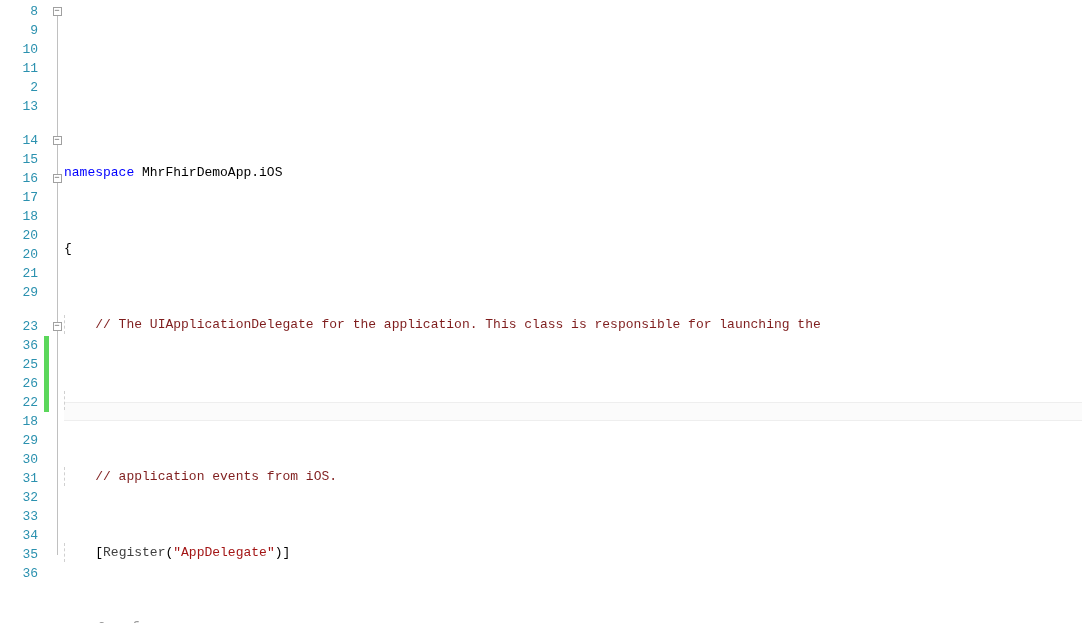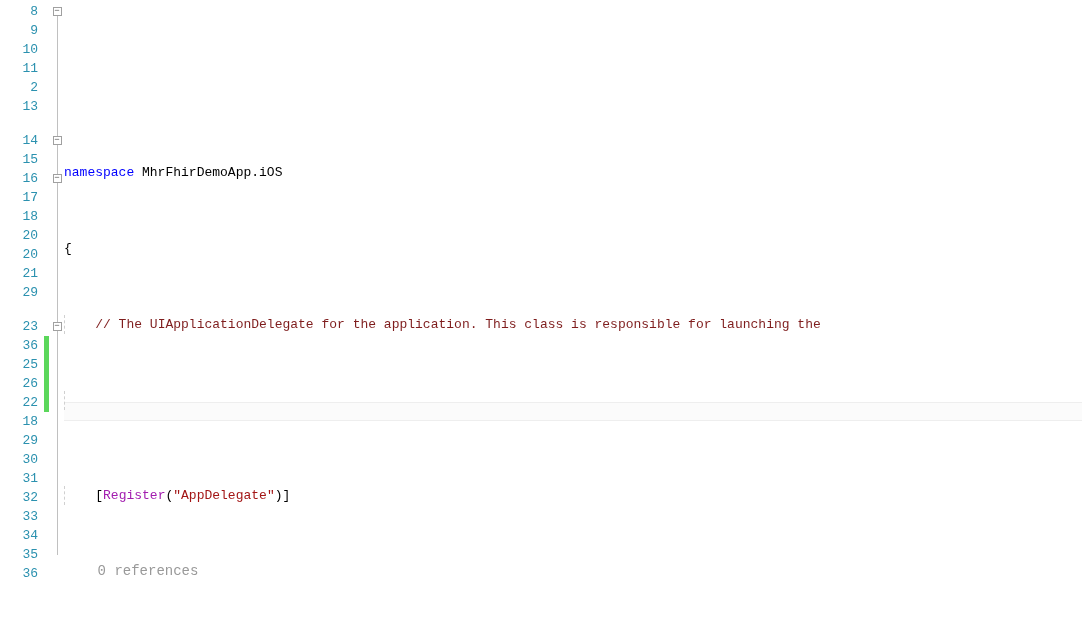--- a/index.html
+++ b/index.html
@@ -104,21 +104,21 @@
   .current-line-hl {
     position:absolute;
     left:0;
     right:0;
     height:19px;
     background: rgba(0,0,0,0.015);
     box-shadow: inset 0 1px 0 #eeeeee, inset 0 -1px 0 #eeeeee;
     pointer-events:none;
   }
   .kw { color: #0000ff; }
-  .type { color: #a21caf; }
+  .type { color: #404040; }
   .str { color: #a31515; }
   .comment { color: #7f1d1d; }
   .plain { color: #000000; }
 
   
 </style>
 </head>
 <body>
 
 <div class="editor">
@@ -266,20 +266,21 @@
 
     
     <div class="code-line"><span class="kw">namespace</span><span class="plain"> MhrFhirDemoApp.iOS</span></div>
     
     <div class="code-line"><span class="plain">{</span></div>
     
     <div class="code-line"><span class="indent-guide" style="left:0"></span>    <span class="comment">// The UIApplicationDelegate for the application. This class is responsible for launching the </span></div>
     
     <div class="code-line"><span class="indent-guide" style="left:0"></span>    </div>
     
+    <div class="code-line"><span class="indent-guide" style="left:0"></span>    <span class="comment">// application events from iOS.</span></div>
     
     <div class="code-line"><span class="indent-guide" style="left:0"></span>    <span class="plain">[</span><span class="type">Register</span><span class="plain">(</span><span class="str">"AppDelegate"</span><span class="plain">)]</span></div>
     
     <div class="ref-line">    <span>0 references</span></div>
     
     
     
     
     
     

